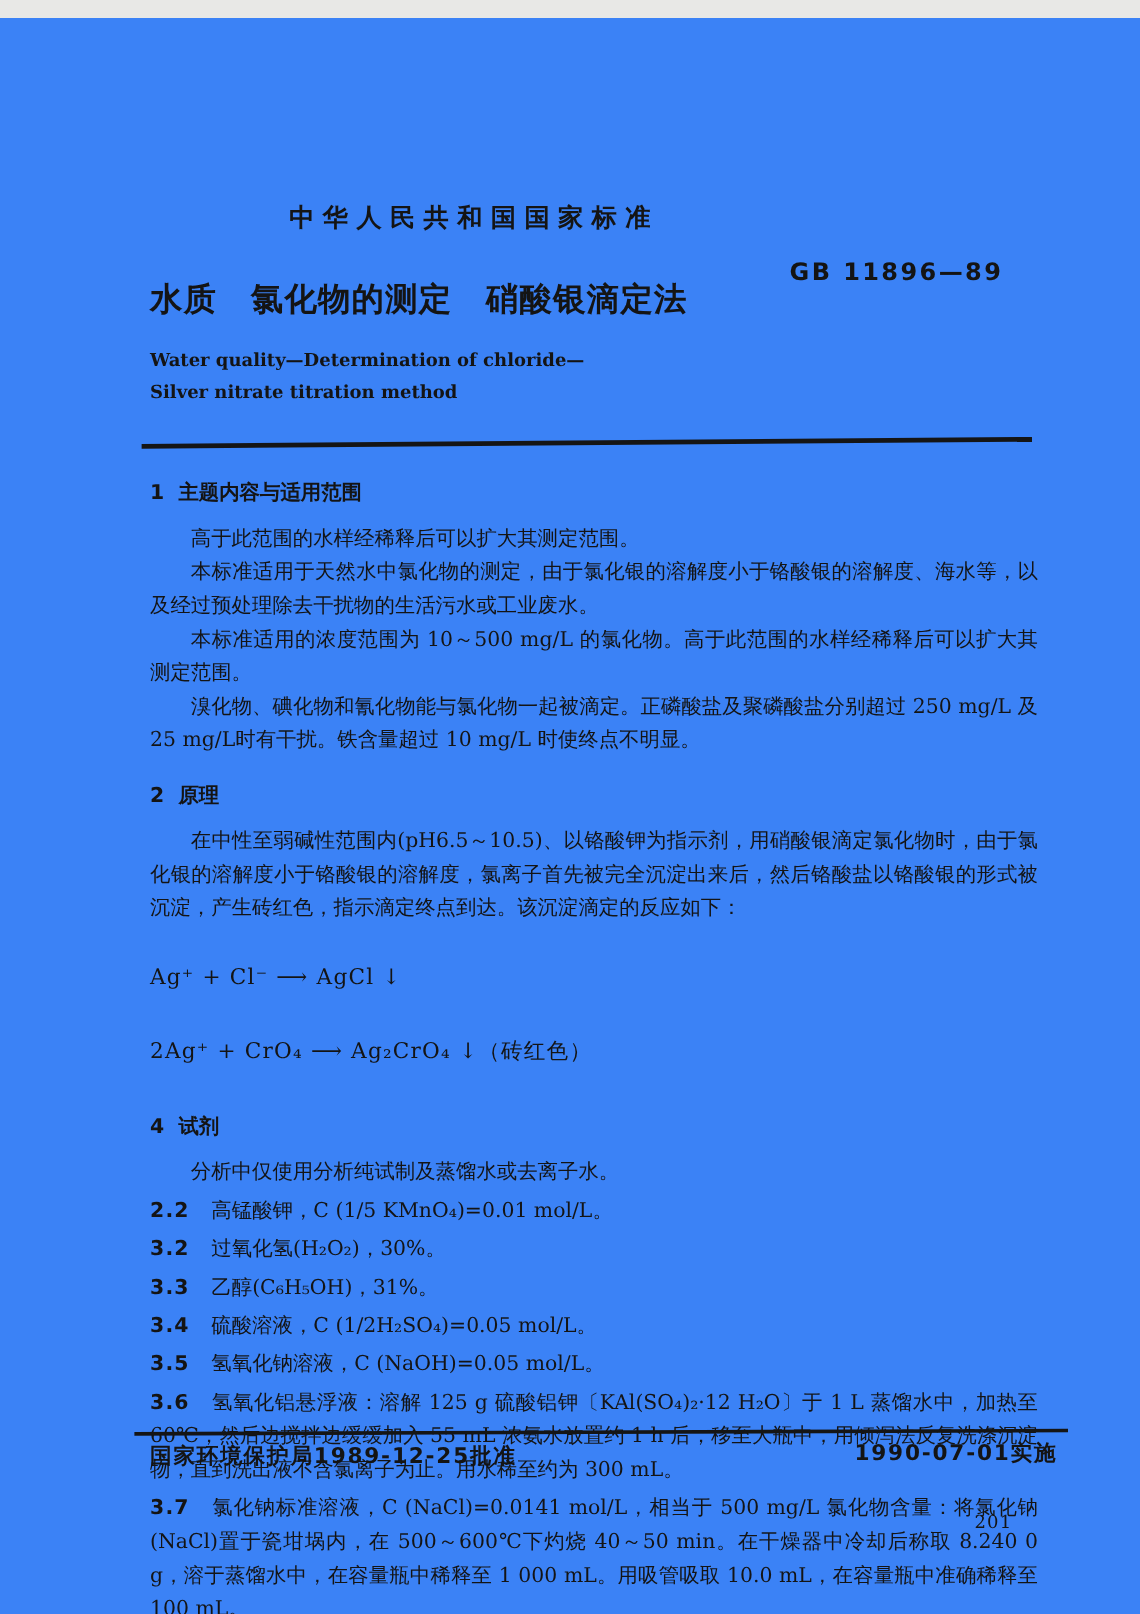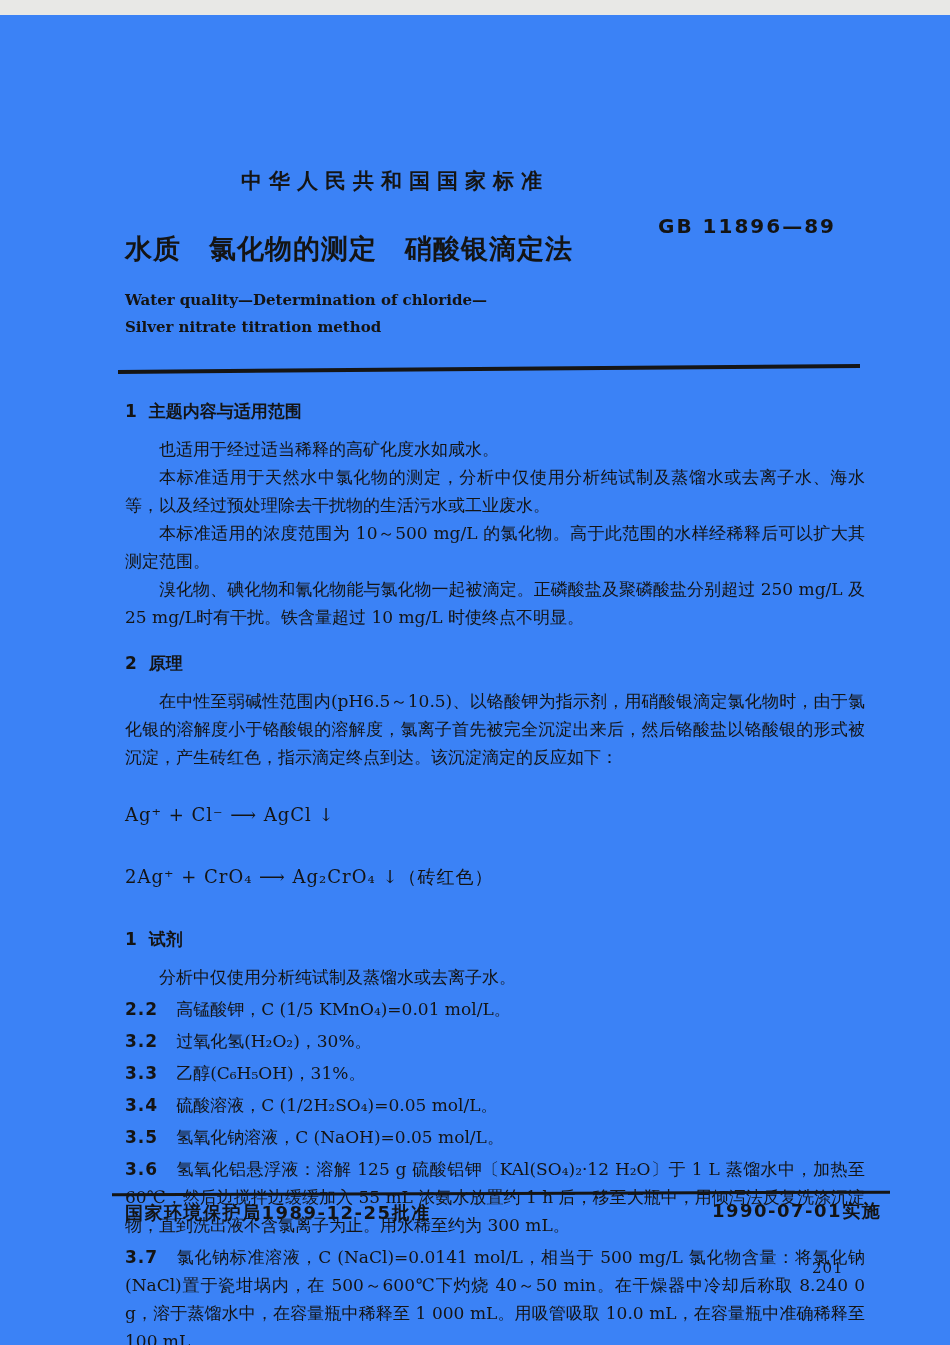--- a/index.html
+++ b/index.html
@@ -135,31 +135,31 @@
   <div class="doc-title">水质　氯化物的测定　硝酸银滴定法</div>
   <div class="en-title">
     <div>Water quality—Determination of chloride—</div>
     <div>Silver nitrate titration method</div>
   </div>
   <div class="head-rule"></div>
 
   <div class="content">
 
     <h2 class="sec1">1  主题内容与适用范围</h2>
-    <p class="body-para">也适用于经过适当稀释的高矿化度水如咸水。</p>
-    <p class="body-para">本标准适用于天然水中氯化物的测定，分析中仅使用分析纯试制及蒸馏水或去离子水、海水等，以及经过预处理除去干扰物的生活污水或工业废水。</p>
+    <p class="body-para">高于此范围的水样经稀释后可以扩大其测定范围。</p>
+    <p class="body-para">本标准适用于天然水中氯化物的测定，由于氯化银的溶解度小于铬酸银的溶解度、海水等，以及经过预处理除去干扰物的生活污水或工业废水。</p>
     <p class="body-para">本标准适用的浓度范围为 10～500 mg/L 的氯化物。高于此范围的水样经稀释后可以扩大其测定范围。</p>
     <p class="body-para">溴化物、碘化物和氰化物能与氯化物一起被滴定。正磷酸盐及聚磷酸盐分别超过 250 mg/L 及 25 mg/L时有干扰。铁含量超过 10 mg/L 时使终点不明显。</p>
 
     <h2 class="sec2">2  原理</h2>
     <p class="body-para">在中性至弱碱性范围内(pH6.5～10.5)、以铬酸钾为指示剂，用硝酸银滴定氯化物时，由于氯化银的溶解度小于铬酸银的溶解度，氯离子首先被完全沉淀出来后，然后铬酸盐以铬酸银的形式被沉淀，产生砖红色，指示滴定终点到达。该沉淀滴定的反应如下：</p>
     <div class="formula f1">Ag⁺ + Cl⁻ ⟶ AgCl ↓</div>
     <div class="formula f2">2Ag⁺ + CrO₄ ⟶ Ag₂CrO₄ ↓（砖红色）</div>
 
-    <h2 class="sec3">1  试剂</h2>
+    <h2 class="sec3">4  试剂</h2>
     <p class="reagent-intro">分析中仅使用分析纯试制及蒸馏水或去离子水。</p>
 
     <p class="reagent-item"><span class="num">2.2</span><span>高锰酸钾，C (1/5 KMnO₄)=0.01 mol/L。</span></p>
     <p class="reagent-item"><span class="num">3.2</span><span>过氧化氢(H₂O₂)，30%。</span></p>
     <p class="reagent-item"><span class="num">3.3</span><span>乙醇(C₆H₅OH)，31%。</span></p>
     <p class="reagent-item"><span class="num">3.4</span><span>硫酸溶液，C (1/2H₂SO₄)=0.05 mol/L。</span></p>
     <p class="reagent-item"><span class="num">3.5</span><span>氢氧化钠溶液，C (NaOH)=0.05 mol/L。</span></p>
     <p class="reagent-item"><span class="num">3.6</span><span>氢氧化铝悬浮液：溶解 125 g 硫酸铝钾〔KAl(SO₄)₂·12 H₂O〕于 1 L 蒸馏水中，加热至 60℃，然后边搅拌边缓缓加入 55 mL 浓氨水放置约 1 h 后，移至大瓶中，用倾泻法反复洗涤沉淀物，直到洗出液不含氯离子为止。用水稀至约为 300 mL。</span></p>
     <p class="reagent-item"><span class="num">3.7</span><span>氯化钠标准溶液，C (NaCl)=0.0141 mol/L，相当于 500 mg/L 氯化物含量：将氯化钠(NaCl)置于瓷坩埚内，在 500～600℃下灼烧 40～50 min。在干燥器中冷却后称取 8.240 0 g，溶于蒸馏水中，在容量瓶中稀释至 1 000 mL。用吸管吸取 10.0 mL，在容量瓶中准确稀释至 100 mL。</span></p>
 

